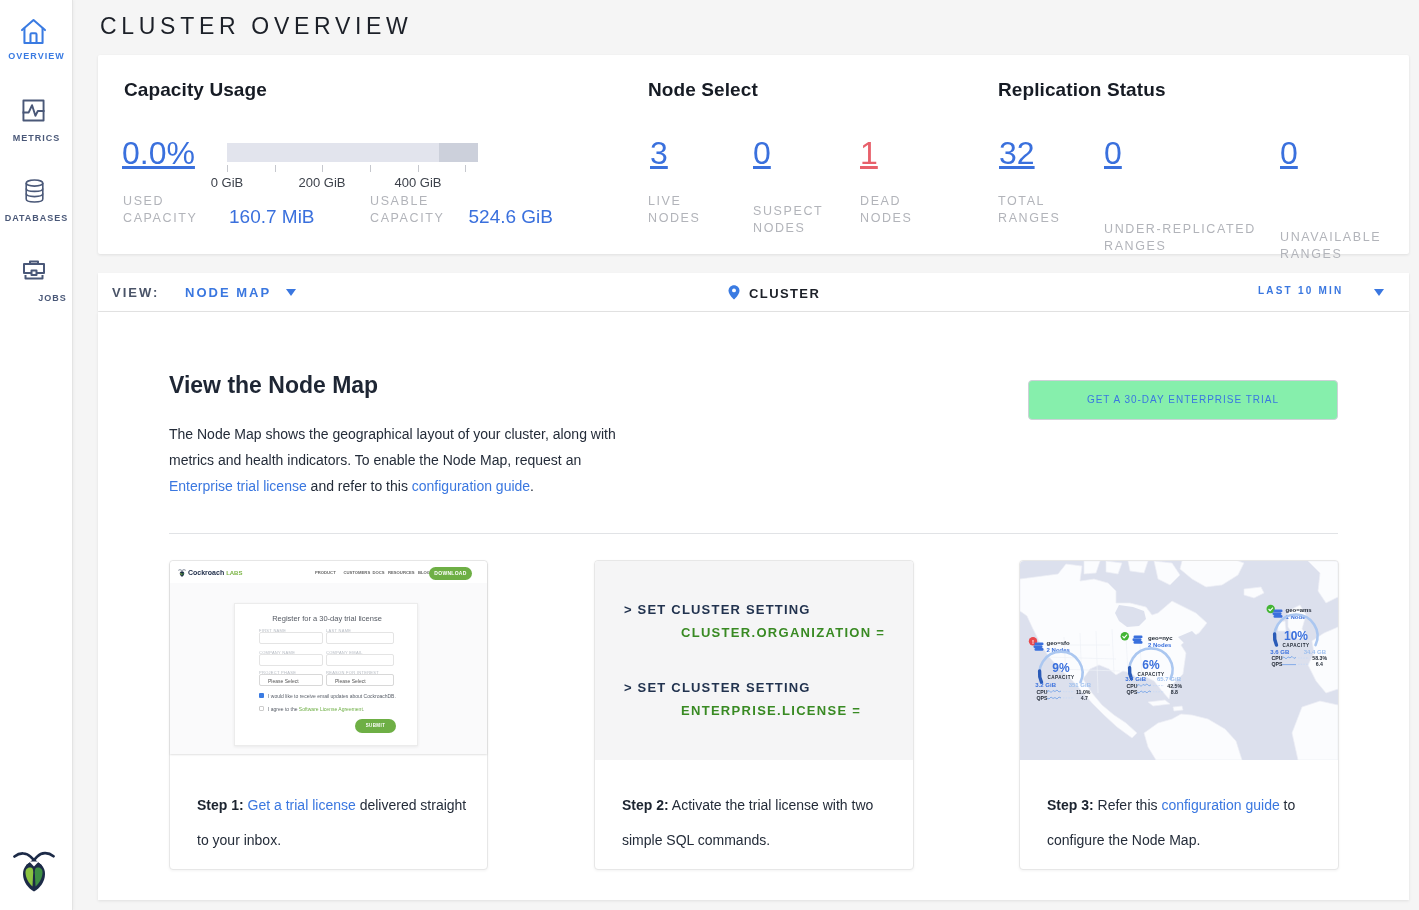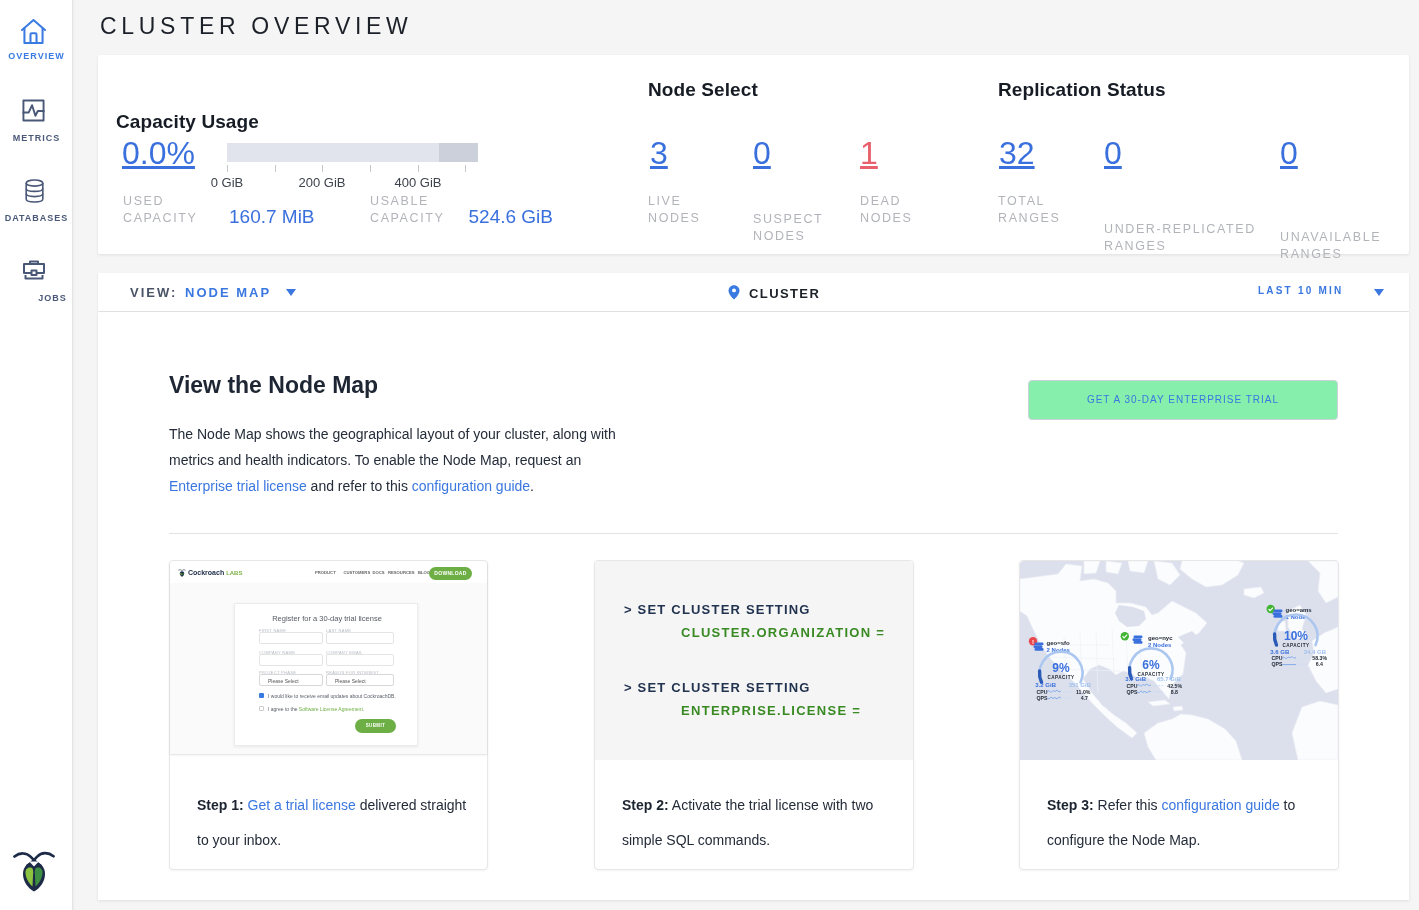--- a/index.html
+++ b/index.html
@@ -62,21 +62,21 @@
     <path d="M21 12.5 C13 15.5 10 20 10 26 C10 34 15.5 40.5 21 43.5 C26.5 40.5 32 34 32 26 C32 20 29 15.5 21 12.5 Z" fill="#1c2a47"></path>
     <path d="M16.2 13.6 L25.8 13.6 L21 18.6 Z" fill="#fff"></path>
     <path d="M18.6 19.8 C14.9 18.6 12.2 21.1 12.5 25.1 C12.9 30.3 15.7 35.6 19.5 38.6 L20.2 24.3 C20.2 21.8 19.7 20.3 18.6 19.8 Z" fill="#8bc341"></path>
     <path d="M23.4 19.8 C27.1 18.6 29.8 21.1 29.5 25.1 C29.1 30.3 26.3 35.6 22.5 38.6 L21.8 24.3 C21.8 21.8 22.3 20.3 23.4 19.8 Z" fill="#3d8e43"></path>
   </svg>
 </div>
 
 <div class="abs" style="left:100px; top:13px; font-size:23px; letter-spacing:4.7px; color:#1c2028; font-weight:500;">CLUSTER OVERVIEW</div>
 
 <div class="card" style="left:98px; top:55px; width:1311px; height:199px;">
-  <div class="sectitle" style="left:18px; top:24px;margin-top:32px;">Capacity Usage</div>
+  <div class="sectitle" style="left:26px; top:24px;">Capacity Usage</div>
   <div class="bignum" style="left:24px; top:81.7px;">0.0%</div>
 
   <div class="abs" style="left:129px; top:88px; width:212px; height:19px; background:#e2e4ed;"></div>
   <div class="abs" style="left:341px; top:88px; width:39px; height:19px; background:#ccd0db;"></div>
 
   <div class="abs" style="left:129px; top:110px; width:1px; height:7px; background:#c6c8ce;"></div>
   <div class="abs" style="left:177px; top:110px; width:1px; height:7px; background:#c6c8ce;"></div>
   <div class="abs" style="left:224px; top:110px; width:1px; height:7px; background:#c6c8ce;"></div>
   <div class="abs" style="left:272px; top:110px; width:1px; height:7px; background:#c6c8ce;"></div>
   <div class="abs" style="left:320px; top:110px; width:1px; height:7px; background:#c6c8ce;"></div>
@@ -88,34 +88,34 @@
   <div class="glabel" style="left:25px; top:138px;">USED<br>CAPACITY</div>
   <div class="bluesub" style="left:131px; top:152px;">160.7 MiB</div>
   <div class="glabel" style="left:272px; top:138px;">USABLE<br>CAPACITY</div>
   <div class="bluesub" style="left:355px; top:152px; width:100px; text-align:right;">524.6 GiB</div>
 
   <div class="sectitle" style="left:550px; top:24px;">Node Select</div>
   <div class="bignum" style="left:552px; top:81.7px;">3</div>
   <div class="bignum" style="left:655px; top:81.7px;">0</div>
   <div class="bignum red" style="left:762px; top:81.7px;">1</div>
   <div class="glabel" style="left:550px; top:138px;">LIVE<br>NODES</div>
-  <div class="glabel" style="left:655px; top:156px;">SUSPECT<br>NODES</div>
+  <div class="glabel" style="left:655px; top:148px;">SUSPECT<br>NODES</div>
   <div class="glabel" style="left:762px; top:138px;">DEAD<br>NODES</div>
 
   <div class="sectitle" style="left:900px; top:24px;">Replication Status</div>
   <div class="bignum" style="left:901px; top:81.7px;">32</div>
   <div class="bignum" style="left:1006px; top:81.7px;">0</div>
   <div class="bignum" style="left:1182px; top:81.7px;">0</div>
   <div class="glabel" style="left:900px; top:138px;">TOTAL<br>RANGES</div>
   <div class="glabel" style="left:1006px; top:138px;margin-top:28px;">UNDER-REPLICATED<br>RANGES</div>
   <div class="glabel" style="left:1182px; top:138px;margin-top:36px;">UNAVAILABLE<br>RANGES</div>
 </div>
 
 <div class="card" style="left:98px; top:273px; width:1311px; height:38px; border-radius:0; box-shadow:0 1px 2px rgba(0,0,0,0.10);">
-  <div class="abs" style="left:32px; top:12px; font-size:13px; letter-spacing:2px; color:#4a5468; font-weight:600;">VIEW:</div>
+  <div class="abs" style="left:14px; top:12px; font-size:13px; letter-spacing:2px; color:#4a5468; font-weight:600;">VIEW:</div>
   <div class="abs" style="left:87px; top:12px; font-size:13px; letter-spacing:2px; color:#3a77e0; font-weight:600;">NODE MAP</div>
   <div class="abs" style="left:188px; top:16px; width:0; height:0; border-left:5.5px solid transparent; border-right:5.5px solid transparent; border-top:7px solid #3a77e0;"></div>
   <svg class="abs" style="left:630px; top:11px;" width="12" height="16.5" viewBox="0 0 24 30">
     <path d="M12 1 C5.9 1 1 5.9 1 12 C1 20 12 29.5 12 29.5 C12 29.5 23 20 23 12 C23 5.9 18.1 1 12 1 Z" fill="#3a7be2"></path>
     <circle cx="12" cy="11.3" r="3.9" fill="#fff"></circle>
   </svg>
   <div class="abs" style="left:651px; top:12.5px; font-size:13px; letter-spacing:1.4px; color:#1c2028; font-weight:600;">CLUSTER</div>
   <div class="abs" style="left:1160px; top:12px; font-size:10px; letter-spacing:2.2px; color:#3a77e0; font-weight:600;">LAST 10 MIN</div>
   <div class="abs" style="left:1276px; top:16px; width:0; height:0; border-left:5.5px solid transparent; border-right:5.5px solid transparent; border-top:7px solid #3a77e0;"></div>
 </div>

